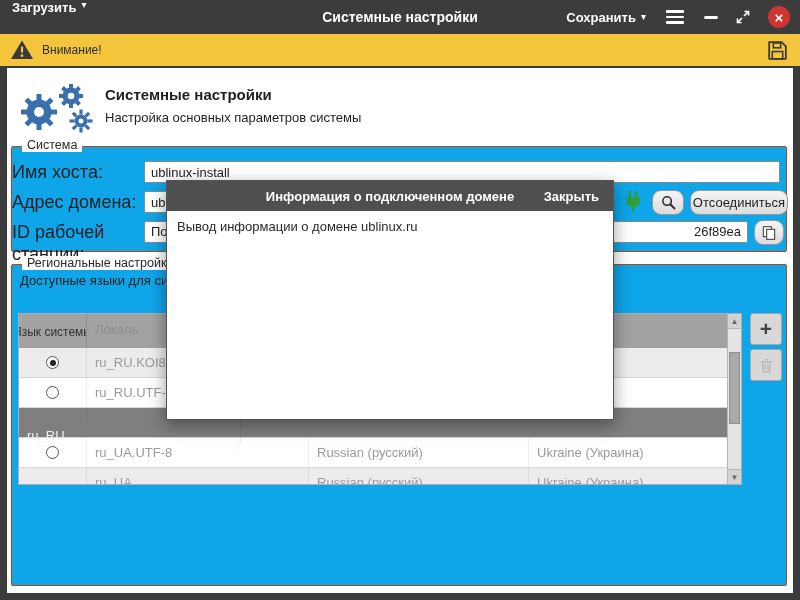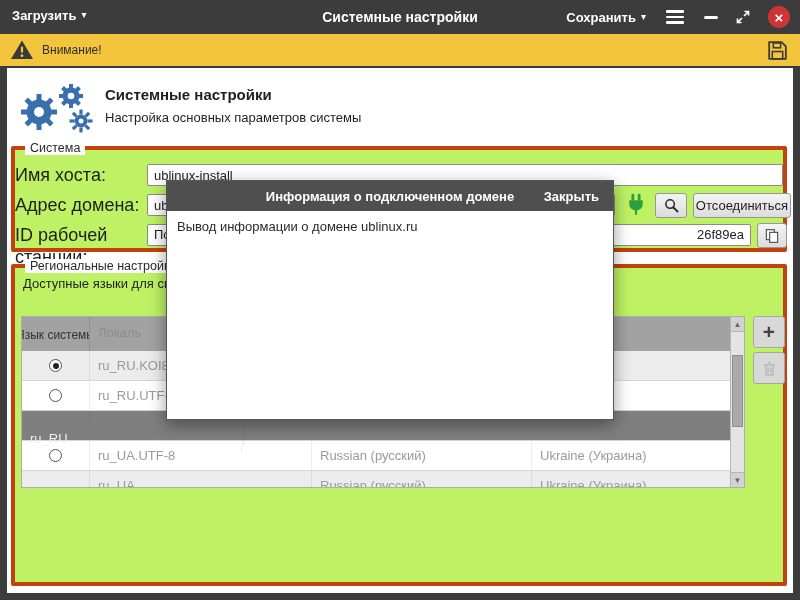--- a/index.html
+++ b/index.html
@@ -2,21 +2,21 @@
 <html><head>
 <meta charset="utf-8">
 <style>
   * { margin:0; padding:0; box-sizing:border-box; }
   html,body { background:#888; }
   body { font-family:"Liberation Sans","DejaVu Sans",sans-serif; }
   .screen { position:relative; width:800px; height:600px; background:#3c3c3c; overflow:hidden; }
 
   
   .topbar { position:absolute; left:0; top:0; width:800px; height:34px; background:#3c3c3c; color:#fff; }
-  .tb-left { position:absolute; left:12px; top:0; height:30px; display:flex; align-items:center; gap:5px;
+  .tb-left { position:absolute; left:12px; top:0; height:30px; display:flex; align-items:flex-start; gap:5px;
              font-size:13px; font-weight:600; cursor:pointer; }
   .tb-title { position:absolute; left:0; right:0; top:0; height:34px; display:flex; align-items:center;
               justify-content:center; font-size:14px; font-weight:700; }
   .tb-right { position:absolute; right:10px; top:0; height:34px; display:flex; align-items:center; gap:17px; }
   .tb-save { display:flex; align-items:center; gap:5px; font-size:13px; font-weight:600; cursor:pointer; }
   .caret { font-size:10px; line-height:1; }
   .hamburger { display:flex; flex-direction:column; gap:3px; cursor:pointer; padding:3px; }
   .hamburger span { width:18px; height:2.6px; background:#fff; border-radius:1px; }
   .minbar { width:14px; height:3px; background:#fff; border-radius:1.5px; display:block; }
   .winbtn { display:flex; align-items:center; justify-content:center; cursor:pointer; }
@@ -29,34 +29,34 @@
   .warnbar .wtext { font-size:12px; color:#2e2e2e; }
   .warn-save { margin-left:auto; cursor:pointer; display:flex; }
 
   
   .content { position:absolute; left:7px; top:68px; width:786px; height:525px; background:#fff; }
 
   .hdr-icon { position:absolute; left:8px; top:12px; }
   .hdr-title { position:absolute; left:98px; top:18px; font-size:15px; font-weight:700; color:#1f1f1f; }
   .hdr-sub   { position:absolute; left:98px; top:42px; font-size:13px; color:#1f1f1f; }
 
-  .fset { position:absolute; border:4px solid #c2410c; border-radius:2px; background:#bef264; }
+  .fset { position:absolute; border:1px solid #c2410c; border-radius:2px; background:#0ea5e9; }
   .fs1 { left:4px; top:78px; width:776px; height:106px; }
   .fs2 { left:4px; top:196px; width:776px; height:322px; }
   .legend { position:absolute; top:-9px; left:10px; background:#fff; padding:0 5px; font-size:12.5px; color:#2a2a2a; }
 
   .frow { position:absolute; left:0; width:100%; height:24px; }
   .flabel { position:absolute; left:0; width:126px; text-align:left; font-size:18px; color:#1f1f1f; line-height:22px; }
   .tinput { position:absolute; height:22px; border:1px solid #8a8a8a; border-radius:2px; font-size:13px;
             padding:0 6px; color:#222; background:#fff; font-family:inherit; }
   .fakeinput { position:absolute; height:22px; border:1px solid #8a8a8a; border-radius:2px; font-size:13px;
                line-height:20px; padding:0 6px; color:#222; background:#fff; overflow:hidden; }
   .fakeinput .suffix { position:absolute; right:6px; top:0; }
 
-  .pushbtn { background:linear-gradient(#f4f4f4,#dcdcdc); border:1px solid #979797; border-radius:3px;
+  .pushbtn { background:linear-gradient(#f4f4f4,#dcdcdc); border:1px solid #979797; border-radius:9px;
              font-size:13px; color:#1f1f1f; display:flex; align-items:center; justify-content:center; cursor:pointer; }
 
   .avail { position:absolute; left:8px; top:8px; font-size:13px; color:#1f1f1f; }
 
   
   .tablewrap { position:absolute; left:6px; top:48px; width:724px; height:172px; border:1px solid #aeaeae;
                overflow:hidden; background:#fff; }
   .thead { display:flex; height:34px; background:#a2a2a2; }
   .thead .cell { border-right:1px solid #8e8e8e; font-size:13px; color:#8d8d8d; padding:8px 8px 0 8px; }
   .thead .c1 { font-size:12px; color:#333; text-align:center; line-height:1.15; padding:4px 2px 0 2px; }

